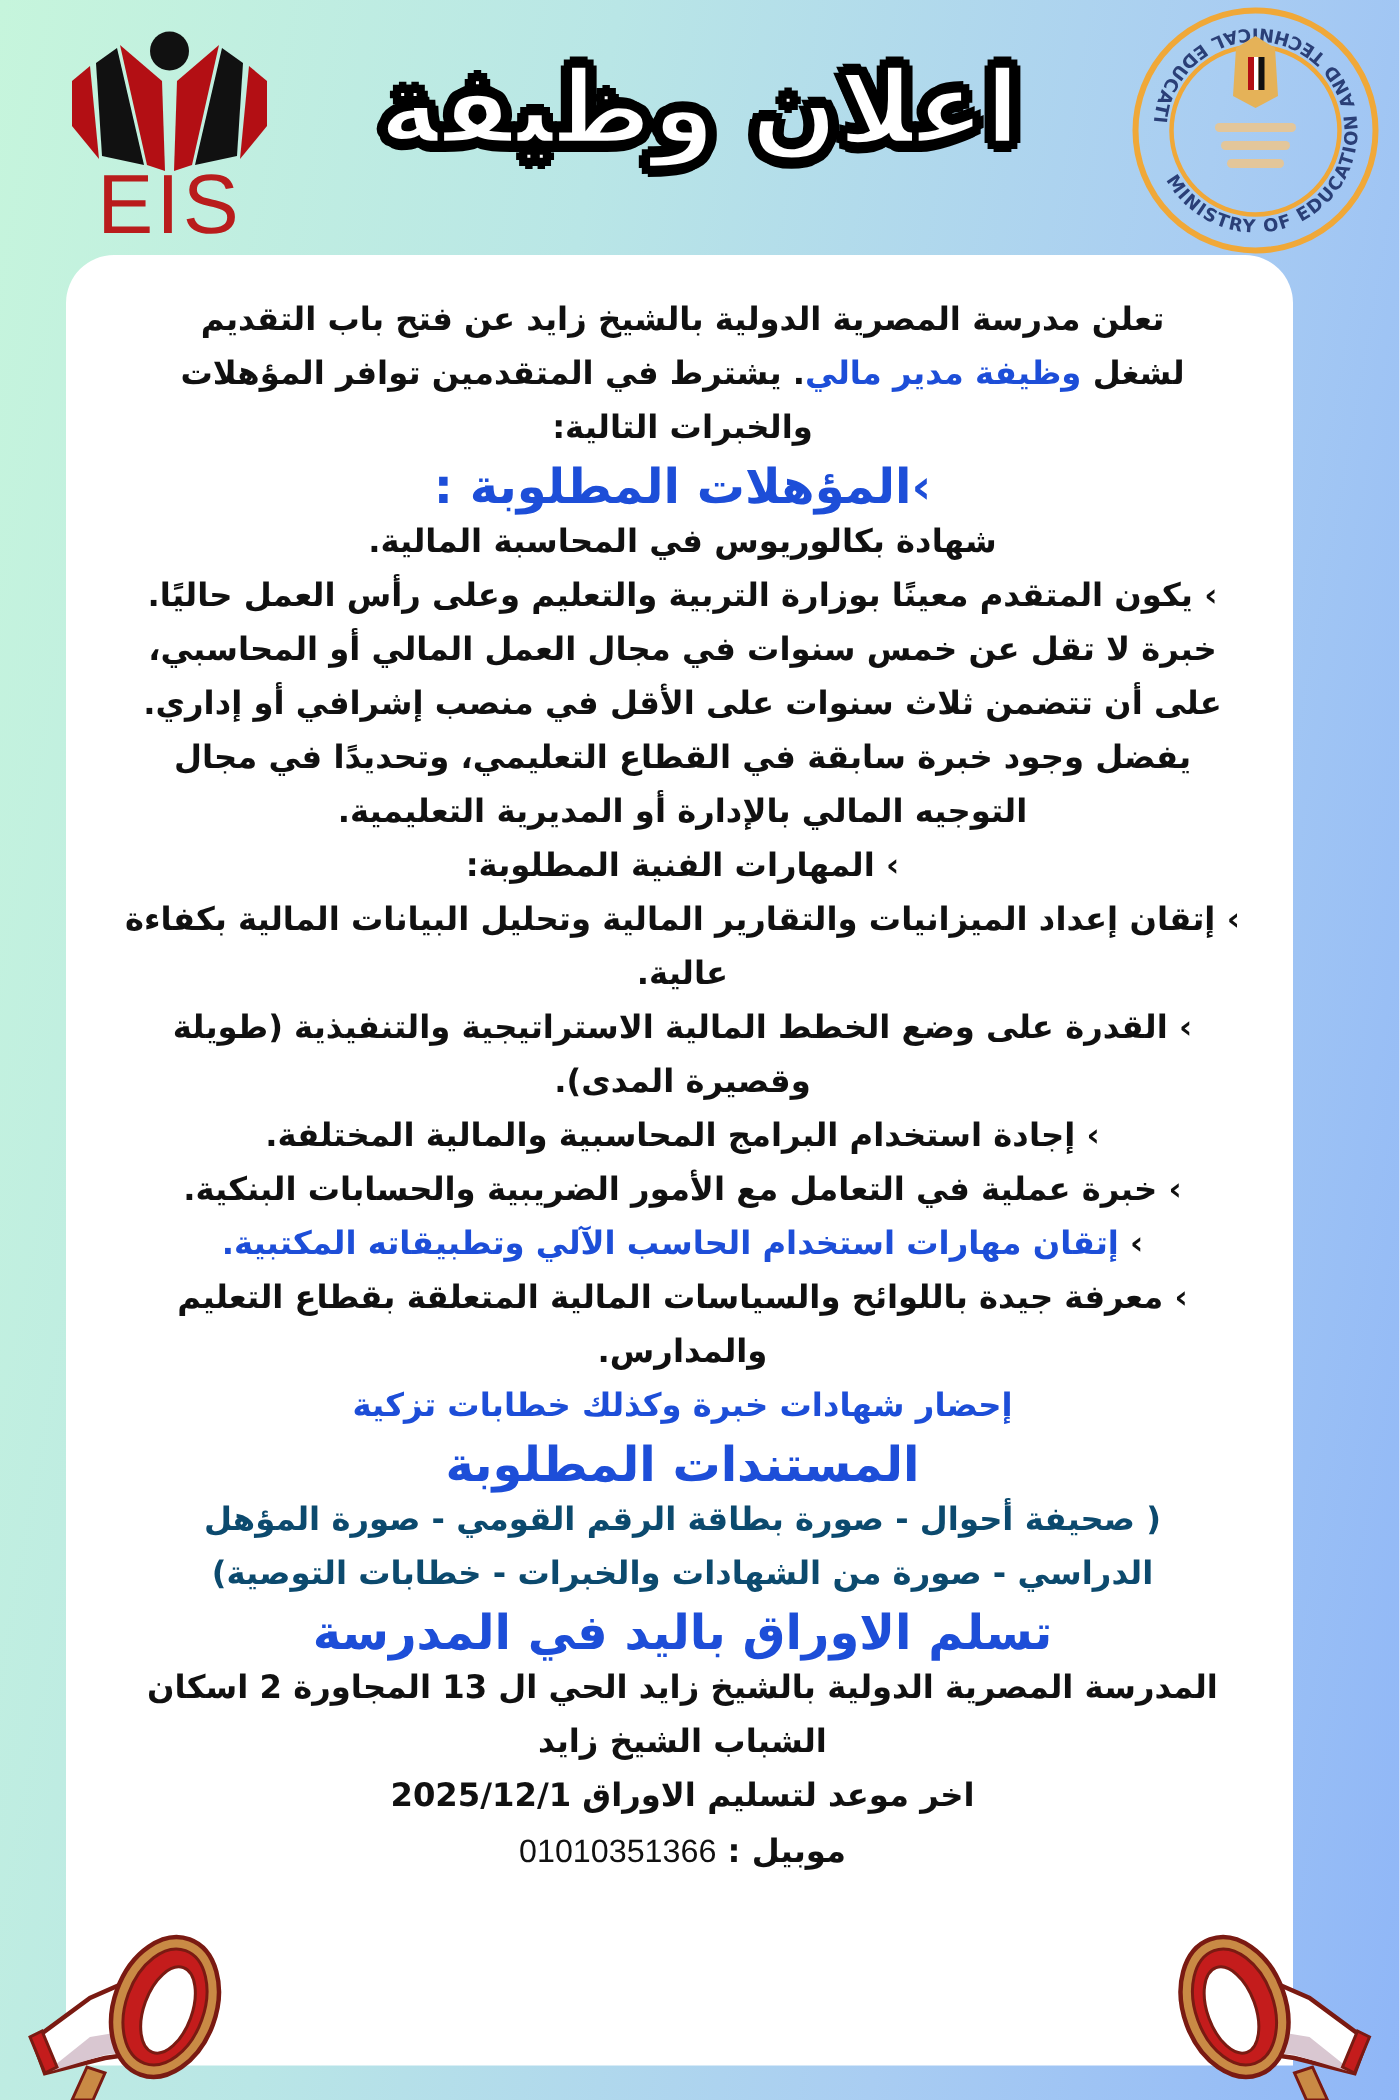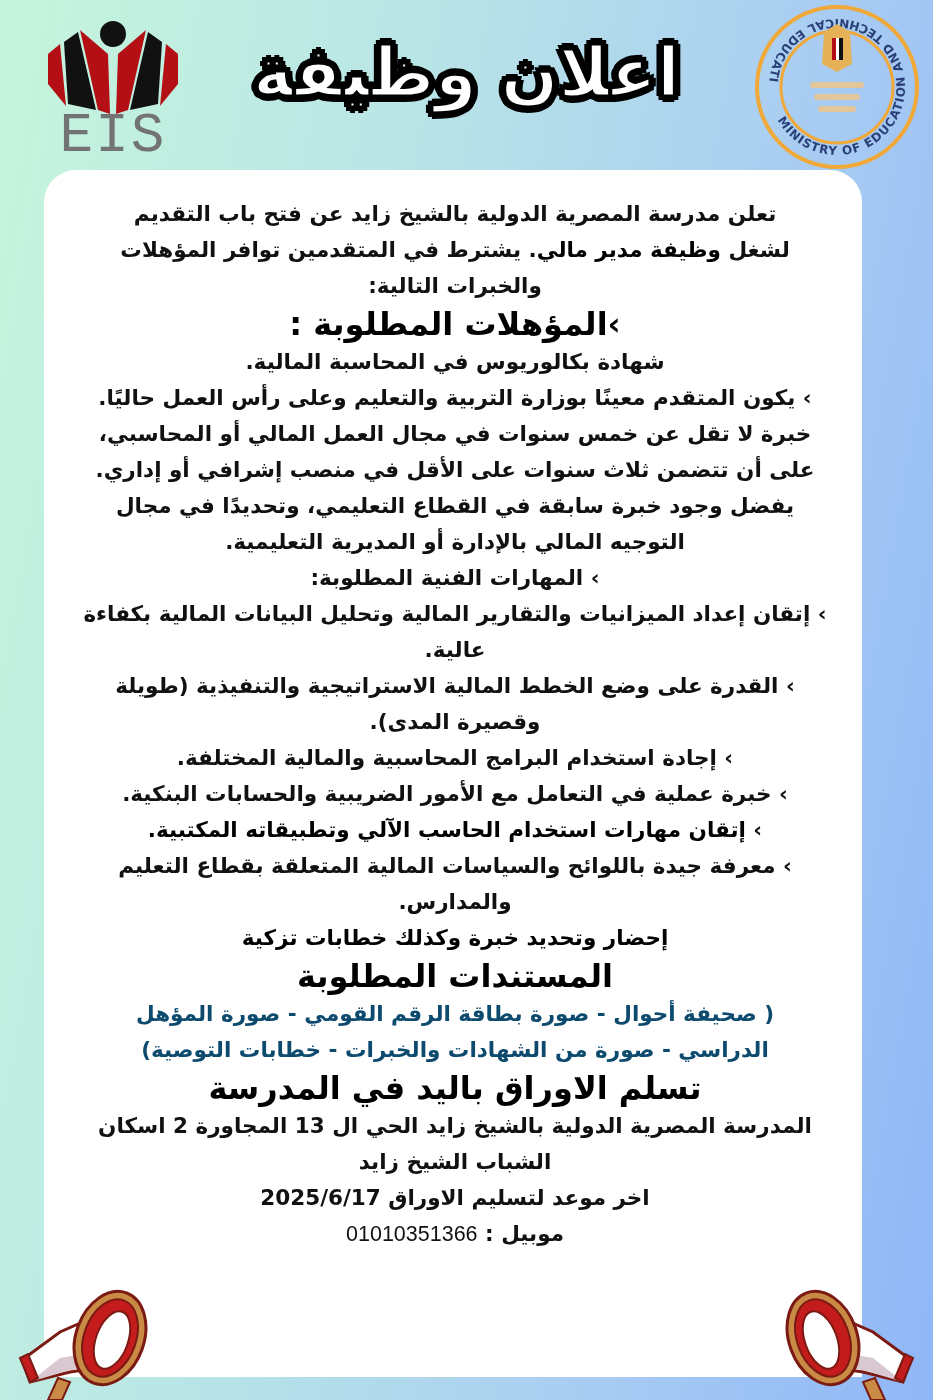--- a/index.html
+++ b/index.html
@@ -4,40 +4,40 @@
 <style>
   html, body { margin:0; padding:0; }
   body {
     width:933px; height:1400px; overflow:hidden; position:relative;
     background: linear-gradient(100deg, #c6f5dc 0%, #b9e6e6 35%, #a9cdf2 70%, #8fb6f7 100%);
     font-family: "DejaVu Sans", sans-serif;
   }
   .header { position:absolute; left:0; top:0; width:933px; height:170px; }
   .eis-logo { position:absolute; left:38px; top:14px; width:150px; height:150px; }
   .eis-text { position:absolute; left:0; bottom:0; width:150px; text-align:center;
-    font-family:Liberation Mono, monospace; font-size:56px; color:#737373; letter-spacing:2px; line-height:56px; }
+    font-family:Liberation Sans, sans-serif; font-size:56px; color:#b91c1c; letter-spacing:2px; line-height:56px; }
   .title {
     position:absolute; left:250px; top:18px; width:430px; 
     font-family:"DejaVu Sans", sans-serif; font-weight:bold; font-size:68px; color:#fff; direction:rtl;
     -webkit-text-stroke: 3px #000;
     text-shadow: 4px 4px 0 #000, -4px 4px 0 #000, 4px -4px 0 #000, -4px -4px 0 #000, 0 6px 0 #000, 6px 0 0 #000, -6px 0 0 #000, 0 -6px 0 #000;
     line-height:110px;
   }
   .ministry-logo { position:absolute; left:752px; top:2px; width:170px; height:170px; }
   .card {
     position:absolute; left:44px; top:170px; width:818px; height:1207px;
     background:#fff; border-radius:32px 32px 0 0;
   }
   .content {
     position:absolute; left:60px; top:196px; width:790px;
     direction:rtl; text-align:center; color:#111;
     font-family:"DejaVu Sans", sans-serif; font-weight:bold; font-size:21.5px; line-height:36px;
   }
   .content p { margin:0;text-align:center; }
-  .red { color:#000000; }
+  .red { color:#1d4ed8; }
   .blue { color:#0c4a6e; }
   .lg { font-size:32px; line-height:40px; }
   .phone { font-family:"Liberation Sans", sans-serif; font-weight:normal; }
   .mega { position:absolute; width:150px; height:130px; }
 </style>
 </head>
 <body>
 
 <div class="header">
   <div class="eis-logo">
@@ -90,28 +90,28 @@
   <p style="padding:0 20px">يفضل وجود خبرة سابقة في القطاع التعليمي، وتحديدًا في مجال التوجيه المالي بالإدارة أو المديرية التعليمية.</p>
 
   <p>› المهارات الفنية المطلوبة:</p>
   <p style="padding:0 20px">› إتقان إعداد الميزانيات والتقارير المالية وتحليل البيانات المالية بكفاءة عالية.</p>
   <p style="padding:0 20px">› القدرة على وضع الخطط المالية الاستراتيجية والتنفيذية (طويلة وقصيرة المدى).</p>
   <p>› إجادة استخدام البرامج المحاسبية والمالية المختلفة.</p>
   <p>› خبرة عملية في التعامل مع الأمور الضريبية والحسابات البنكية.</p>
   <p><span>› </span><span class="red">إتقان مهارات استخدام الحاسب الآلي وتطبيقاته المكتبية.</span></p>
   <p style="padding:0 20px">› معرفة جيدة باللوائح والسياسات المالية المتعلقة بقطاع التعليم والمدارس.</p>
 
-  <p class="red">إحضار وتحديد خبرة وكذلك خطابات تزكية</p>
+  <p class="red">إحضار شهادات خبرة وكذلك خطابات تزكية</p>
   <p class="red lg">المستندات المطلوبة</p>
   <p class="blue">( صحيفة أحوال - صورة بطاقة الرقم القومي - صورة المؤهل</p>
   <p class="blue">الدراسي -  صورة من الشهادات والخبرات - خطابات التوصية)</p>
 
   <p class="red lg">تسلم الاوراق باليد في المدرسة</p>
   <p>المدرسة المصرية الدولية بالشيخ زايد الحي ال 13 المجاورة 2 اسكان الشباب الشيخ زايد</p>
-  <p>اخر موعد لتسليم الاوراق 2025/6/17</p>
+  <p>اخر موعد لتسليم الاوراق 2025/12/1</p>
   <p><span>موبيل : </span><span class="phone">01010351366</span></p>
 </div>
 
 <svg class="mega" style="left:0;top:1270px" viewBox="0 0 150 130">
   <path d="M48 130 L58 108 L70 112 L62 130 Z" fill="#c98a45" stroke="#7a1a12" stroke-width="2"></path>
   <path d="M22 90 L60 62 L110 40 L112 96 L70 102 L30 112 Z" fill="#fff" stroke="#7a1a12" stroke-width="3"></path>
   <path d="M30 112 L70 100 L110 95 L108 80 L60 88 Z" fill="#d9c7d1"></path>
   <path d="M20 88 L30 112 L38 108 L28 84 Z" fill="#c41c1c" stroke="#7a1a12" stroke-width="2"></path>
   <ellipse cx="110" cy="68" rx="34" ry="48" transform="rotate(20 110 68)" fill="#c98a45" stroke="#7a1a12" stroke-width="3"></ellipse>
   <ellipse cx="110" cy="68" rx="26" ry="40" transform="rotate(20 110 68)" fill="#c41c1c" stroke="#7a1a12" stroke-width="2"></ellipse>

